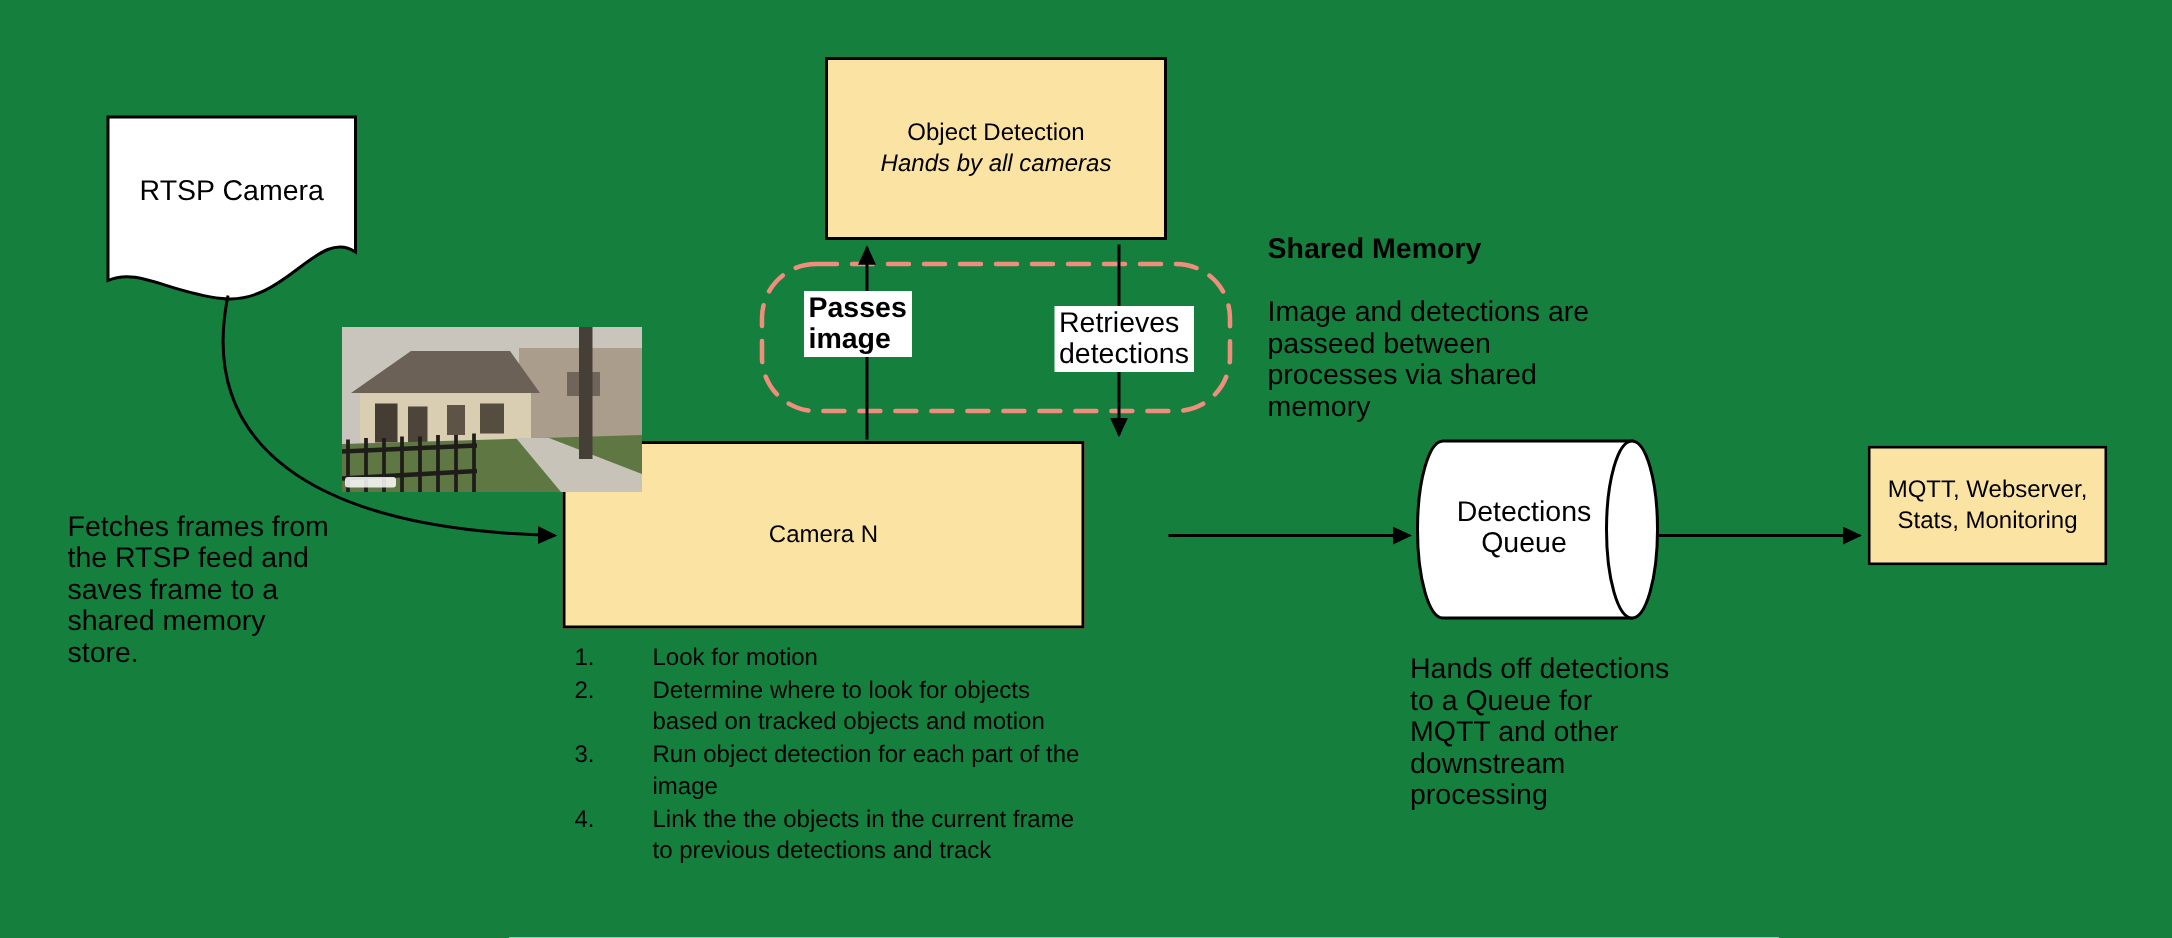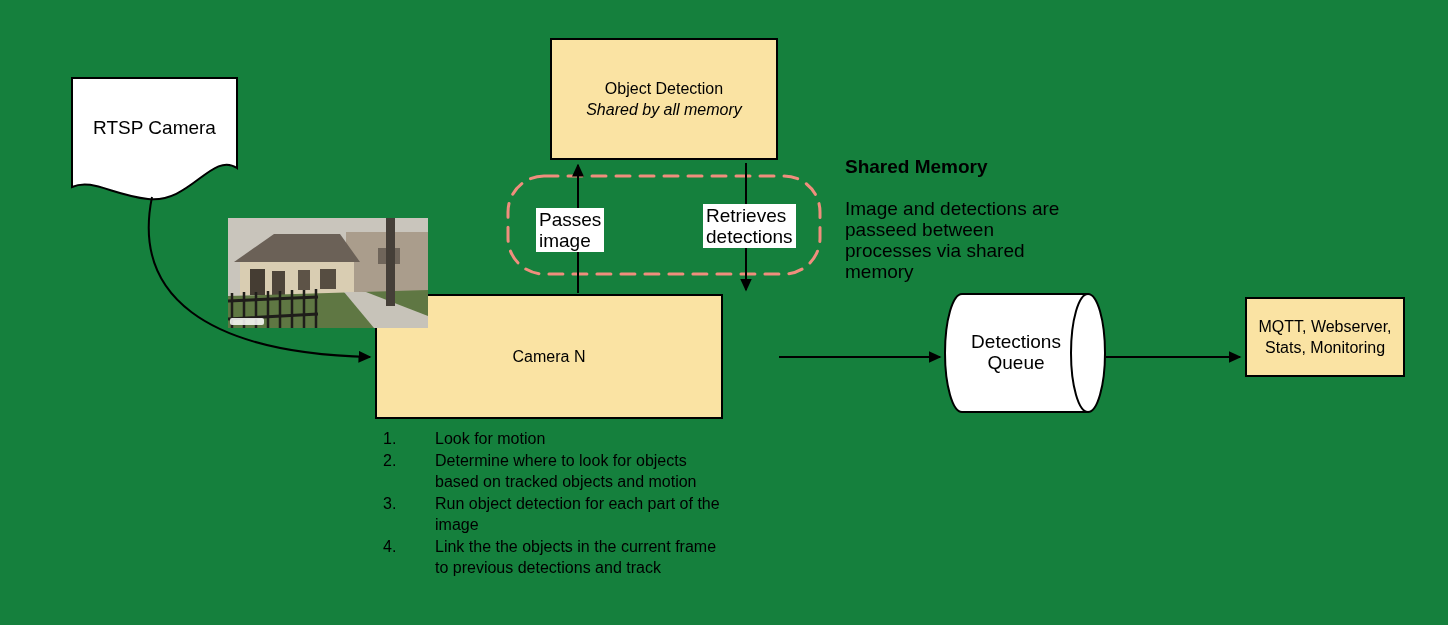--- a/index.html
+++ b/index.html
@@ -39,21 +39,21 @@
     font-size: 19px;
     line-height: 21px;
     white-space: pre-line;
   }
   .center { text-align: center; }
   .bold { font-weight: bold; }
   .edge-label { background: #ffffff; padding: 1px 3px; }
 
   #rtsp-label       { left: 72px;  top: 117px; width: 165px; }
   #queue-label      { left: 944px; top: 331px; width: 144px; }
-  #passes-label     { left: 536px; top: 208px; }
+  #passes-label     { left: 536px; top: 194px; font-weight: bold; }
   #retrieves-label  { left: 703px; top: 204px; }
   #shared-memory-note { left: 845px; top: 135px; width: 220px; }
   #fetches-note     { left: 45px;  top: 341px; width: 195px; }
   #handsoff-note    { left: 940px; top: 436px; width: 195px; }
 
   #steps { position: absolute; left: 383px; top: 428px; width: 410px; font-size: 16px; line-height: 21.5px; }
   .step { display: flex; align-items: flex-start; }
   .step .num { width: 52px; flex: 0 0 52px; }
   .step .stext { flex: 1; white-space: pre-line; }
 
@@ -80,21 +80,21 @@
 
     <path class="arrow" d="M152,197 C132,295 205,353 370,357"></path>
     <path class="arrow" d="M578,293 L578,165"></path>
     <path class="arrow" d="M746,163 L746,290"></path>
     <path class="arrow" d="M779,357 L940,357"></path>
     <path class="arrow" d="M1106,357 L1240,357"></path>
   </svg>
 
   <div class="node" id="object-detection" style="background-color: rgb(250, 227, 163);">
     <span>Object Detection</span>
-    <span class="italic">Shared by all memory</span>
+    <span class="italic">Hands by all cameras</span>
   </div>
 
   <div class="node" id="camera-n" style="background-color: rgb(250, 227, 163);">
     <span>Camera N</span>
   </div>
 
   <div class="node" id="outputs" style="background-color: rgb(250, 227, 163);">
     <span class="pre">MQTT, Webserver,
 Stats, Monitoring</span>
   </div>
@@ -129,21 +129,31 @@
 detections</div>
 
   <div class="txt" id="shared-memory-note">
     <div class="bold">Shared Memory</div>
     <div>Image and detections are
 passeed between
 processes via shared
 memory</div>
   </div>
 
+  <div class="txt" id="fetches-note">Fetches frames from
+the RTSP feed and
+saves frame to a
+shared memory
+store.</div>
 
+  <div class="txt" id="handsoff-note">Hands off detections
+to a Queue for
+MQTT and other
+downstream
+processing</div>
 
   <div id="steps">
     <div class="step">
       <span class="num">1.</span>
       <span class="stext">Look for motion</span>
     </div>
     <div class="step">
       <span class="num">2.</span>
       <span class="stext">Determine where to look for objects
 based on tracked objects and motion</span>

